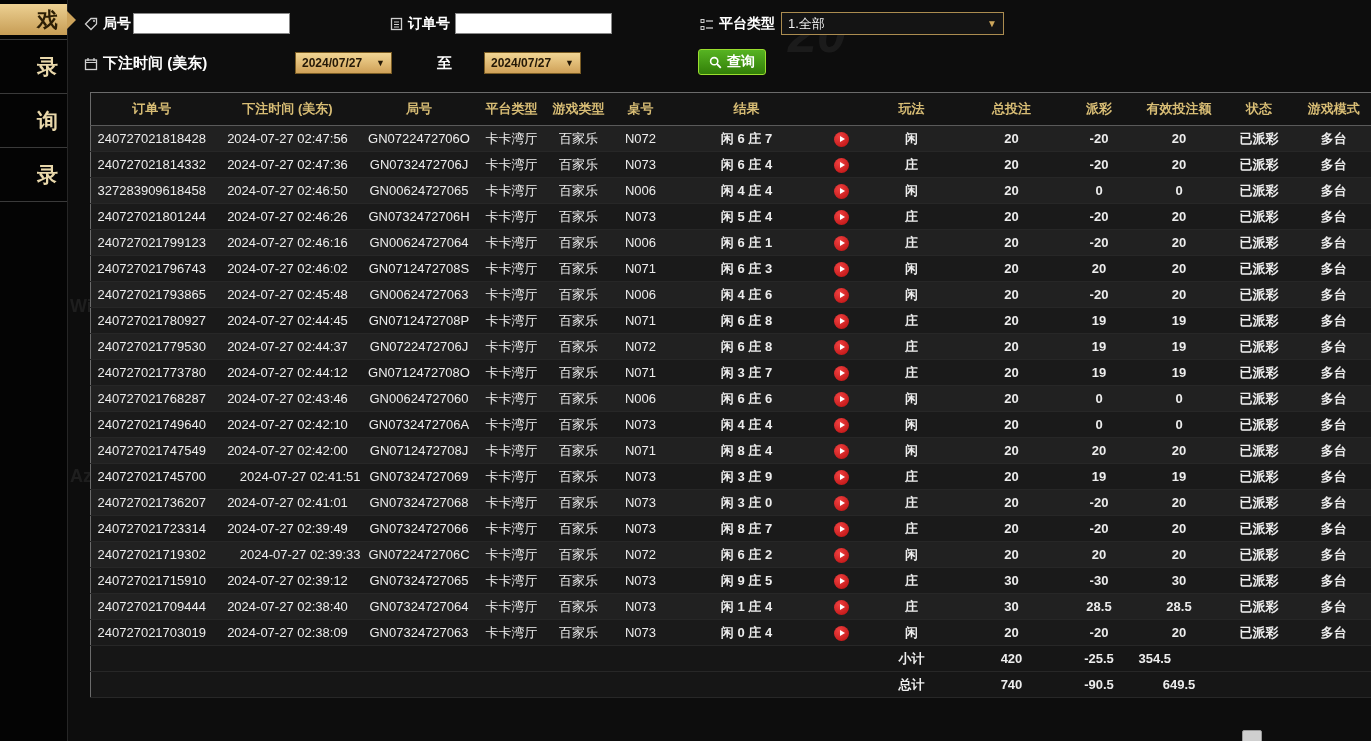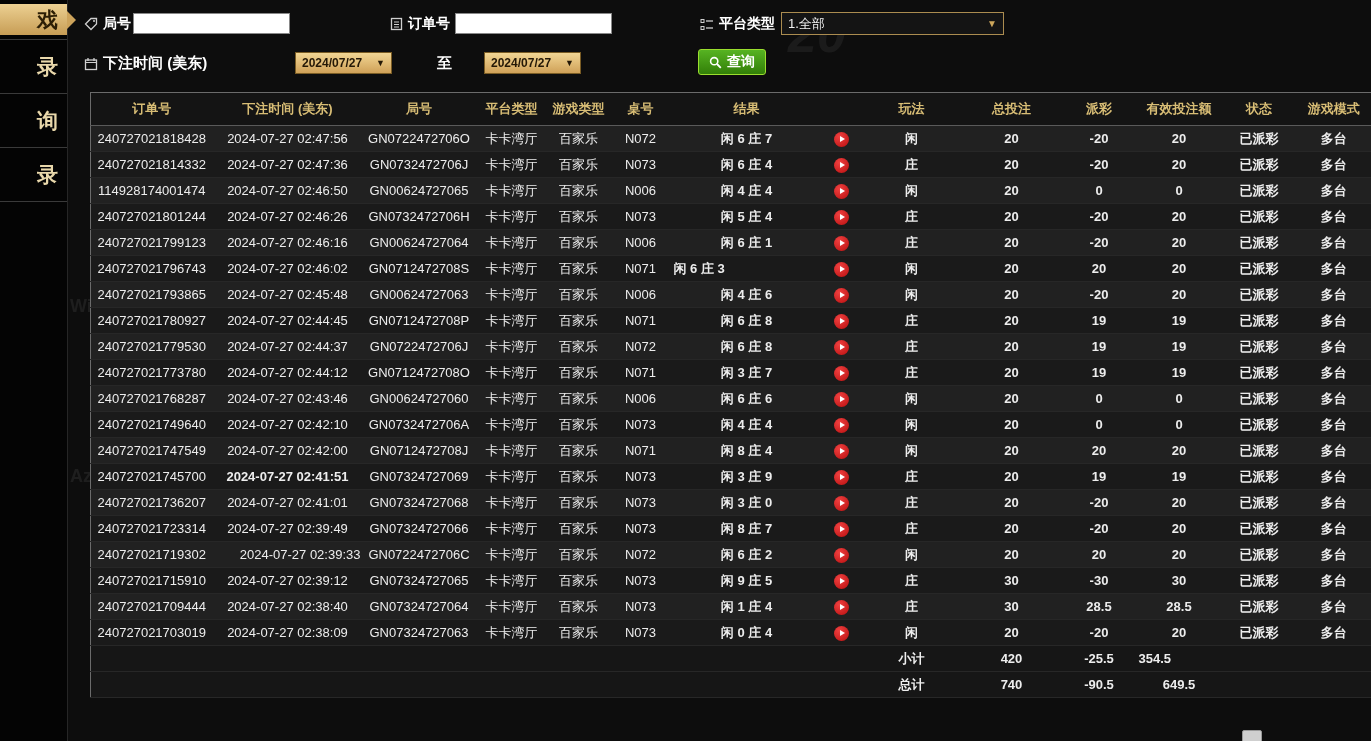--- a/index.html
+++ b/index.html
@@ -254,21 +254,21 @@
           <td class="b" style="text-align: center;">闲 6 庄 4</td>
           <td style="text-align: center;"><span class="play-btn"><span class="play-tri"></span></span></td>
           <td class="b" style="text-align: center;">庄</td>
           <td class="b" style="text-align: center;">20</td>
           <td class="pay-green b" style="text-align: center;">-20</td>
           <td class="b" style="text-align: center;">20</td>
           <td class="status-ok" style="text-align: center;">已派彩</td>
           <td class="b" style="text-align: center;">多台</td>
         </tr>
         <tr>
-          <td style="text-align: center;">114928174001474</td>
+          <td style="text-align: center;">327283909618458</td>
           <td style="text-align: center; margin-top: 39px;">2024-07-27 02:46:50</td>
           <td style="text-align: center;">GN00624727065</td>
           <td style="text-align: center;">卡卡湾厅</td>
           <td style="text-align: center;">百家乐</td>
           <td style="text-align: center;">N006</td>
           <td class="b" style="text-align: center;">闲 4 庄 4</td>
           <td style="text-align: center;"><span class="play-btn"><span class="play-tri"></span></span></td>
           <td class="b" style="text-align: center;">闲</td>
           <td class="b" style="text-align: center;">20</td>
           <td class="pay-white b" style="text-align: center;">0</td>
@@ -308,21 +308,21 @@
           <td class="status-ok" style="text-align: center;">已派彩</td>
           <td class="b" style="text-align: center;">多台</td>
         </tr>
         <tr>
           <td style="text-align: center;">240727021796743</td>
           <td style="text-align: center;">2024-07-27 02:46:02</td>
           <td style="text-align: center;">GN0712472708S</td>
           <td style="text-align: center;">卡卡湾厅</td>
           <td style="text-align: center;">百家乐</td>
           <td style="text-align: center;">N071</td>
-          <td class="b" style="text-align: left;">闲 6 庄 3</td>
+          <td class="b" style="text-align: center;">闲 6 庄 3</td>
           <td style="text-align: center;"><span class="play-btn"><span class="play-tri"></span></span></td>
           <td class="b" style="text-align: center;">闲</td>
           <td class="b" style="text-align: center;">20</td>
           <td class="pay-red b" style="text-align: center;">20</td>
           <td class="b" style="text-align: center;">20</td>
           <td class="status-ok" style="text-align: center;">已派彩</td>
           <td class="b" style="text-align: center;">多台</td>
         </tr>
         <tr>
           <td style="text-align: center;">240727021793865</td>
@@ -431,21 +431,21 @@
           <td style="text-align: center;"><span class="play-btn"><span class="play-tri"></span></span></td>
           <td class="b" style="text-align: center;">闲</td>
           <td class="b" style="text-align: center;">20</td>
           <td class="pay-red b" style="text-align: center;">20</td>
           <td class="b" style="text-align: center;">20</td>
           <td class="status-ok" style="text-align: center;">已派彩</td>
           <td class="b" style="text-align: center;">多台</td>
         </tr>
         <tr>
           <td style="text-align: center;">240727021745700</td>
-          <td style="text-align: center; font-weight: bold;">2024-07-27 02:41:51</td>
+          <td style="text-align: right;">2024-07-27 02:41:51</td>
           <td style="text-align: center;">GN07324727069</td>
           <td style="text-align: center;">卡卡湾厅</td>
           <td style="text-align: center;">百家乐</td>
           <td style="text-align: center;">N073</td>
           <td class="b" style="text-align: center;">闲 3 庄 9</td>
           <td style="text-align: center;"><span class="play-btn"><span class="play-tri"></span></span></td>
           <td class="b" style="text-align: center;">庄</td>
           <td class="b" style="text-align: center;">20</td>
           <td class="pay-red b" style="text-align: center;">19</td>
           <td class="b" style="text-align: center;">19</td>

